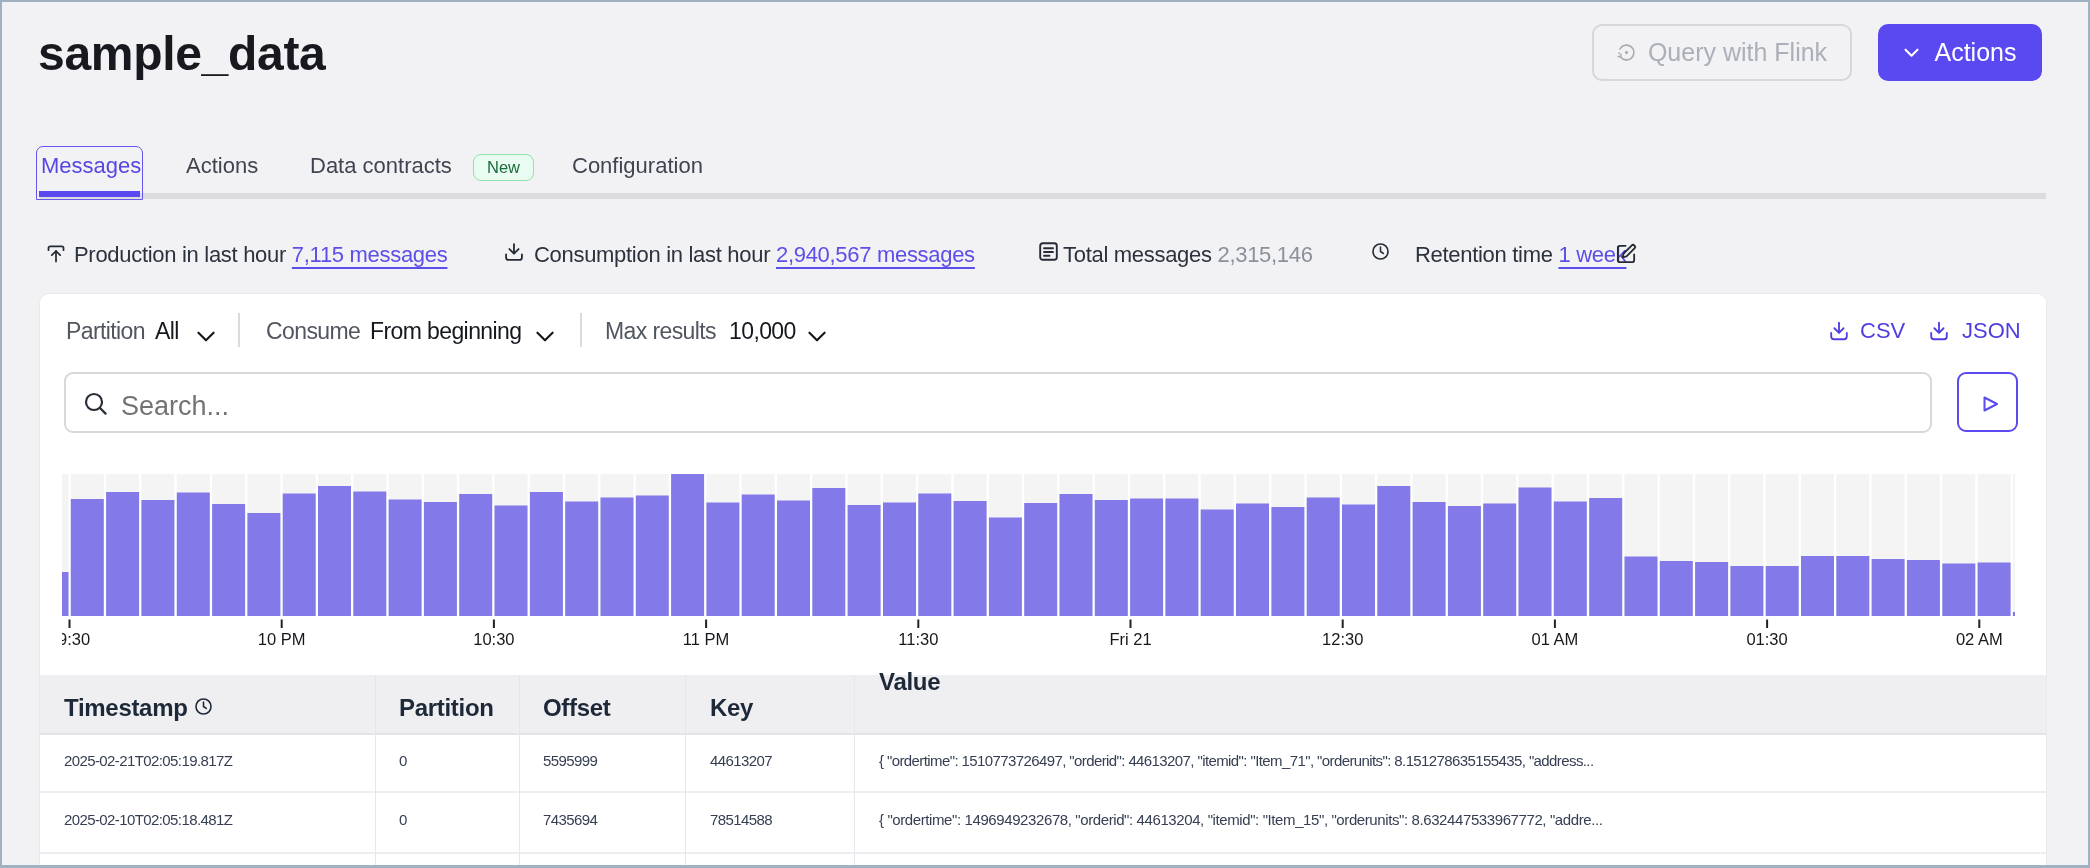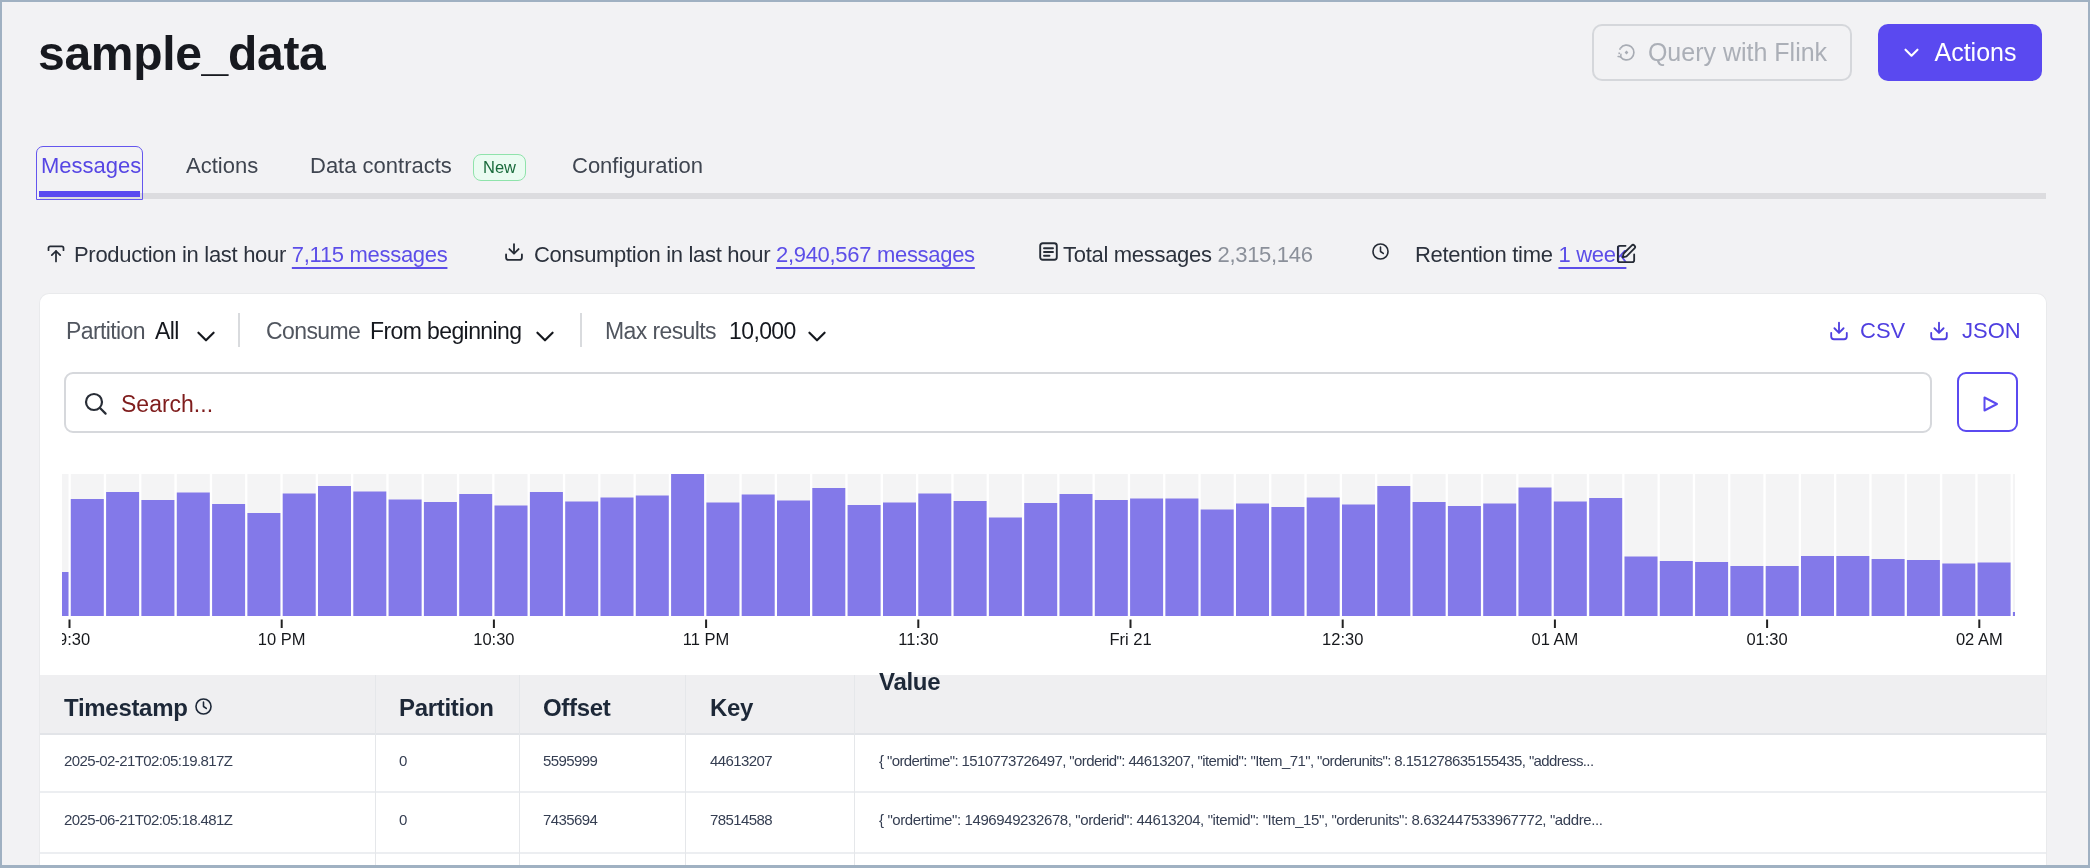--- a/index.html
+++ b/index.html
@@ -8,32 +8,32 @@
 .abs { position:absolute; }
 .frame { position:absolute; background:#a0b1c2; z-index:50; }
 .title { left:38px; top:26px; font-size:48px; font-weight:700; color:#17191f; letter-spacing:-0.3px; }
 .btnq { left:1592px; top:24px; width:260px; height:57px; border:2px solid #d5d7db; border-radius:10px; color:#abafb7; font-size:25px; display:flex; align-items:center; justify-content:center; gap:12px; background:#f2f2f4;}
 .btna { left:1878px; top:24px; width:164px; height:57px; border-radius:10px; background:#5a49f0; color:#fff; font-size:25px; display:flex; align-items:center; justify-content:center; gap:13px; }
 .tabtrack { left:40px; top:193px; width:2006px; height:6px; background:#dcdcdf; }
 .tabactive { left:36px; top:146px; width:107px; height:54px; border:1.5px solid #6456ee; border-radius:7px 7px 0 0; }
 .tabactive .bar { position:absolute; left:2px; right:2px; bottom:2px; height:6px; background:#5a49f0; }
 .tabactive .txt { position:absolute; left:4px; top:6px; width:99px; text-align:center; font-size:22px; color:#5646e4; }
 .tab { top:153px; font-size:22px; color:#3f4550; }
-.badge { left:473px; top:154px; width:53px; height:27px; border:1px solid #8fe3ab; border-radius:8px; background:#eafbf1; color:#1a6b3c; font-size:16.5px; display:flex; align-items:center; justify-content:center; }
+.badge { left:473px; top:154px; width:61px; height:27px; border:1px solid #8fe3ab; border-radius:8px; background:#eafbf1; color:#1a6b3c; font-size:16.5px; display:flex; align-items:center; justify-content:center; }
 .stats { top:241px; font-size:22px; color:#2c323d; letter-spacing:-0.3px; }
 .stats .lnk { color:#5c4ee8; text-decoration:underline; text-underline-offset:5px;text-align:center; }
 .grey { color:#8b909a; }
 .card { left:39px; top:293px; width:2008px; height:575px; background:#fff; border:1px solid #e9eaec; border-radius:10px 10px 0 0; border-bottom:none;}
 .flt { top:318px; font-size:23px; letter-spacing:-0.6px; }
 .flab { color:#51565f; }
 .fval { color:#15181e; font-weight:500; }
 .fdiv { top:313px; width:2px; height:34px; background:#d9dbde; }
 .dl { top:318px; font-size:22px; color:#4f3fe0; }
 .search { left:64px; top:372px; width:1868px; height:61px; border:2px solid #d6d8dc; border-radius:9px; background:#fff; }
-.search .ph { position:absolute; left:55px; top:17px; font-size:23px; color:#7f1d1d; }
+.search .ph { position:absolute; left:55px; top:17px; font-size:27px; color:#737373; }
 .play { left:1957px; top:372px; width:61px; height:60px; border:2px solid #5b4af0; border-radius:9px; background:#fff; }
 .thead { left:40px; top:675px; width:2006px; height:60px; background:#efeff1; border-bottom:2px solid #e2e4e8; z-index:2;}
 .th { font-size:24px; font-weight:700; color:#1d2838; letter-spacing:-0.3px; }
 .td { font-size:15px; color:#353e52; letter-spacing:-0.6px; }
 .rowline { left:40px; width:2006px; height:2px; background:#eceef1; z-index:2;}
 .colline { top:675px; width:1px; height:193px; background:#e5e7ea; z-index:3;}
 svg.ic { display:block; }
 </style>
 </head>
 <body>
@@ -304,18 +304,18 @@
 <div class="abs colline" style="left:519px"></div>
 <div class="abs colline" style="left:685px"></div>
 <div class="abs colline" style="left:854px"></div>
 
 <div class="abs td" style="left:64px;top:752px">2025-02-21T02:05:19.817Z</div>
 <div class="abs td" style="left:399px;top:752px">0</div>
 <div class="abs td" style="left:543px;top:752px">5595999</div>
 <div class="abs td" style="left:710px;top:752px">44613207</div>
 <div class="abs td" style="left:879px;top:752px;width:1137px;white-space:nowrap;overflow:hidden">{ "ordertime": 1510773726497, "orderid": 44613207, "itemid": "Item_71", "orderunits": 8.151278635155435, "address...</div>
 <div class="abs rowline" style="top:791px"></div>
-<div class="abs td" style="left:64px;top:811px">2025-06-21T02:05:18.481Z</div>
+<div class="abs td" style="left:64px;top:811px">2025-02-10T02:05:18.481Z</div>
 <div class="abs td" style="left:399px;top:811px">0</div>
 <div class="abs td" style="left:543px;top:811px">7435694</div>
 <div class="abs td" style="left:710px;top:811px">78514588</div>
 <div class="abs td" style="left:879px;top:811px;width:1137px;white-space:nowrap;overflow:hidden;letter-spacing:-0.4px">{ "ordertime": 1496949232678, "orderid": 44613204, "itemid": "Item_15", "orderunits": 8.632447533967772, "addre...</div>
 <div class="abs rowline" style="top:852px"></div>
 
 </body></html>

